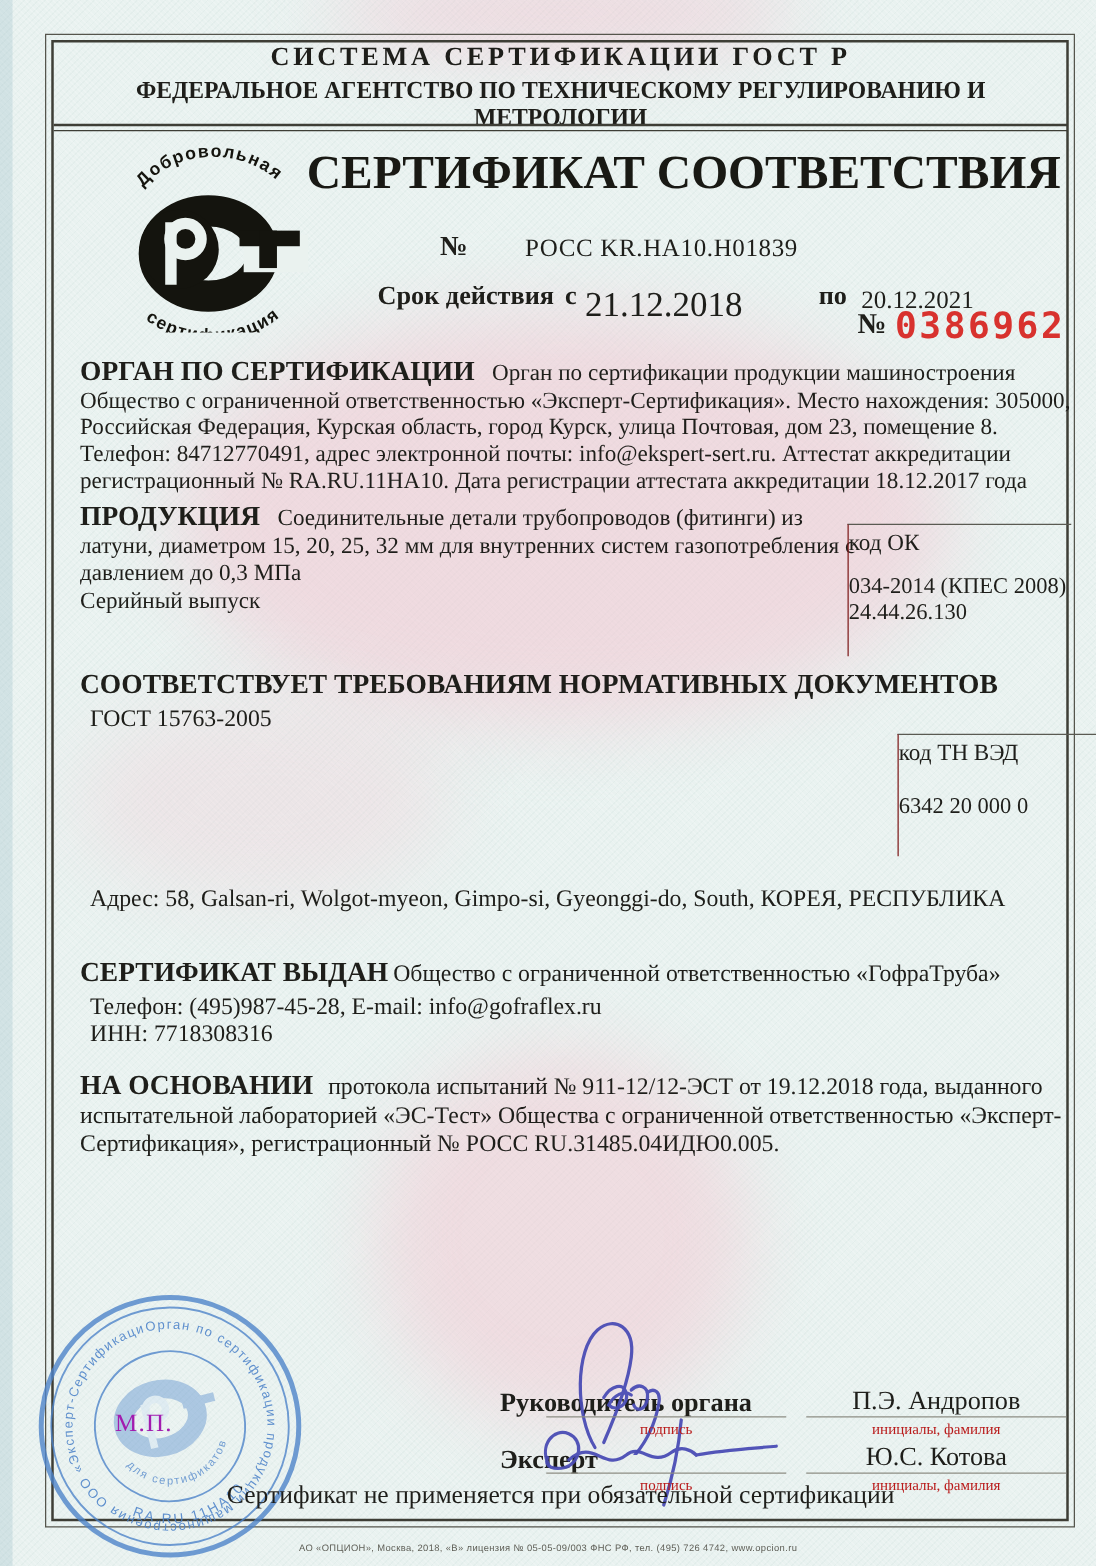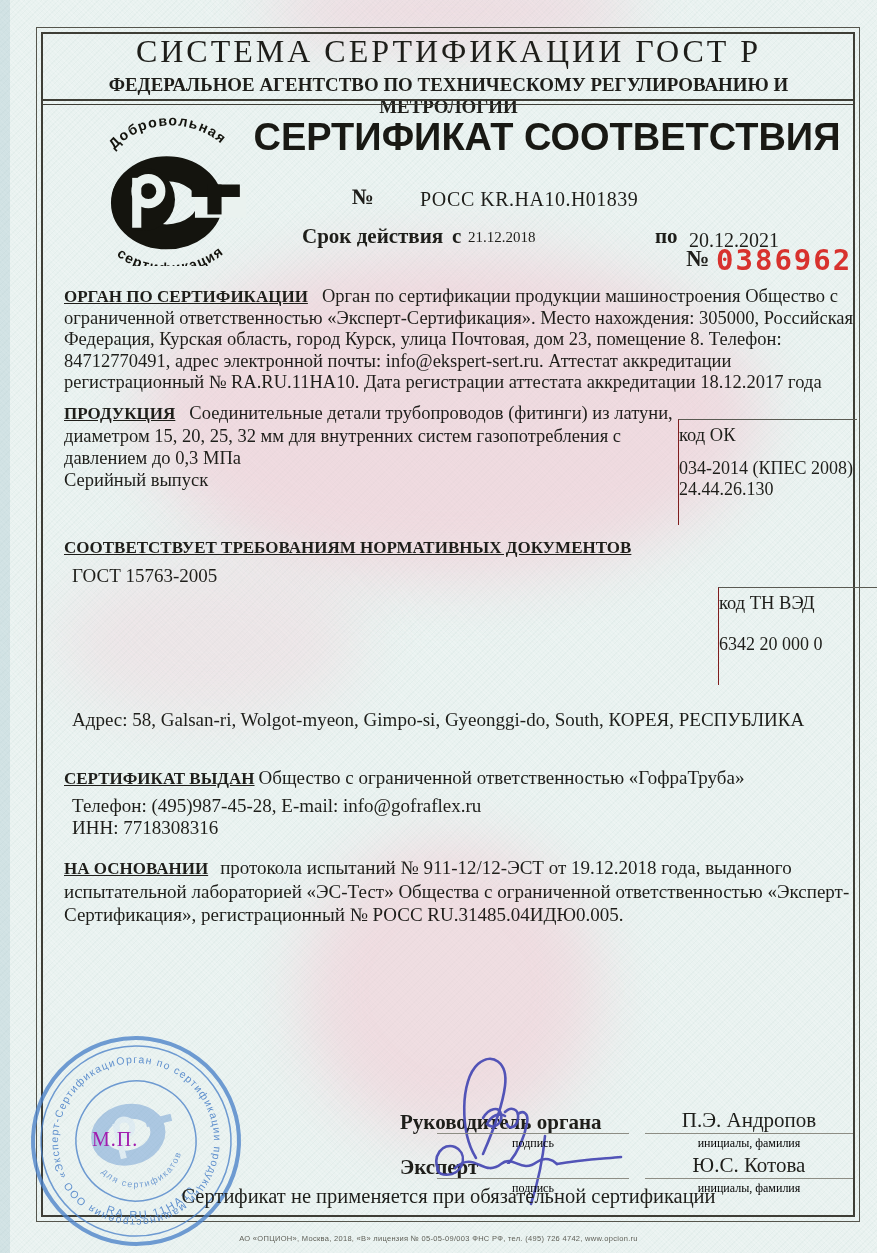--- a/index.html
+++ b/index.html
@@ -24,38 +24,38 @@
   .tint.p3{left:260px;top:-20px;width:380px;height:60px;background:rgba(243,190,204,.55);}
   .tint.p4{left:60px;top:560px;width:300px;height:160px;background:rgba(240,205,214,.35);}
   .scan-edge{position:absolute;left:0;top:0;width:10px;height:1253px;background:rgba(140,180,190,.25);pointer-events:none;}
 
   .frame-outer{position:absolute;left:36px;top:27px;width:822px;height:1193px;border:1px solid #55554c;}
   .frame-inner{position:absolute;left:4px;top:4px;right:4px;bottom:4px;border:2px solid #3e3e36;}
   .header-sep{position:absolute;left:43px;top:99px;width:811px;height:3px;
     border-top:2px solid #3e3e36;border-bottom:1px solid #3e3e36;}
 
   .hdr{position:absolute;left:43px;top:33px;width:811px;text-align:center;}
-  .hdr .l1{font-weight:normal;font-size:32px;letter-spacing:3px;}
+  .hdr .l1{font-weight:bold;font-size:21px;letter-spacing:3px;}
   .hdr .l2{display:inline-block;font-weight:bold;font-size:19.5px;letter-spacing:0px;transform:scaleX(.97);transform-origin:center;margin-top:4px;}
 
   .doc-title{position:absolute;left:238px;top:116px;width:618px;text-align:center;
-    font-family:Liberation Sans, sans-serif;font-weight:bold;font-size:38px;letter-spacing:0px;color:#191914;}
+    font-family:Liberation Serif, serif;font-weight:bold;font-size:38px;letter-spacing:0px;color:#191914;}
   .reg-no-label{position:absolute;left:352px;top:184px;font-size:22px;font-weight:bold;}
   .reg-no{position:absolute;left:420px;top:188px;font-size:20px;letter-spacing:.5px;}
   .validity-label{position:absolute;left:302px;top:224px;font-size:21px;font-weight:bold;}
   .from-label{position:absolute;left:452px;top:224px;font-size:21px;font-weight:bold;}
-  .from-date{position:absolute;left:468px;top:229px;font-size:15px;}
+  .from-date{position:absolute;left:468px;top:229px;font-size:28px;}
   .to-label{position:absolute;left:655px;top:224px;font-size:21px;font-weight:bold;}
   .to-date{position:absolute;left:689px;top:229px;font-size:20px;}
   .blank-no-label{position:absolute;left:686px;top:246px;font-size:23px;font-weight:bold;}
   .blank-no{position:absolute;left:716px;top:243px;font-family:"DejaVu Sans Mono",monospace;
     font-size:29px;font-weight:bold;letter-spacing:2px;color:#d8322e;text-align:right;}
 
   .sec{position:absolute;font-size:18.5px;line-height:22px;}
-  .sec .sec-label{font-weight:bold;font-size:17px;text-decoration:underline;}
+  .sec .sec-label{font-weight:bold;font-size:22px;}
   .sec .after-label{margin-left:14px;}
 
   .s-org{left:64px;top:286px;width:796px;line-height:21.5px;}
   .s-prod{left:64px;top:402px;width:625px;}
   .s-prod .serial{margin-top:0;}
   .codebox{position:absolute;border-top:1px solid #5a5a52;border-left:1px solid #7f1d1d;
     padding:5px 0 0 0;font-size:18.5px;}
   .codebox .cb-label{font-size:18.5px;}
   .cb-ok{left:678px;top:419px;width:178px;height:100px;}
   .cb-ok .cb-lines{margin-top:12px;line-height:21px;font-size:18px;}
@@ -84,21 +84,21 @@
   .place-mark{position:absolute;left:92px;top:1128px;font-size:20px;color:#a21caf;letter-spacing:1px;}
 
   .role{position:absolute;font-size:21px;font-weight:bold;}
   .role.r1{left:400px;top:1110px;}
   .role.r2{left:400px;top:1155px;}
   .sig-line{position:absolute;height:0;border-top:1px solid #8d8d84;}
   .sl1{left:437px;top:1133px;width:192px;}
   .sl2{left:437px;top:1178px;width:192px;}
   .nl1{left:645px;top:1133px;width:208px;}
   .nl2{left:645px;top:1178px;width:208px;}
-  .sig-caption{position:absolute;font-size:12px;text-align:center;color:#000000;}
+  .sig-caption{position:absolute;font-size:12px;text-align:center;color:#b91c1c;}
   .sc1{left:437px;top:1136px;width:192px;}
   .sc2{left:437px;top:1181px;width:192px;}
   .nc1{left:645px;top:1136px;width:208px;}
   .nc2{left:645px;top:1181px;width:208px;}
   .sig-name{position:absolute;font-size:21px;text-align:center;}
   .nm1{left:645px;top:1108px;width:208px;}
   .nm2{left:645px;top:1153px;width:208px;}
   .sig-ink{position:absolute;pointer-events:none;}
   .ink1{left:438px;top:1052px;width:132px;height:112px;}
   .ink2{left:423px;top:1132px;width:218px;height:76px;}

